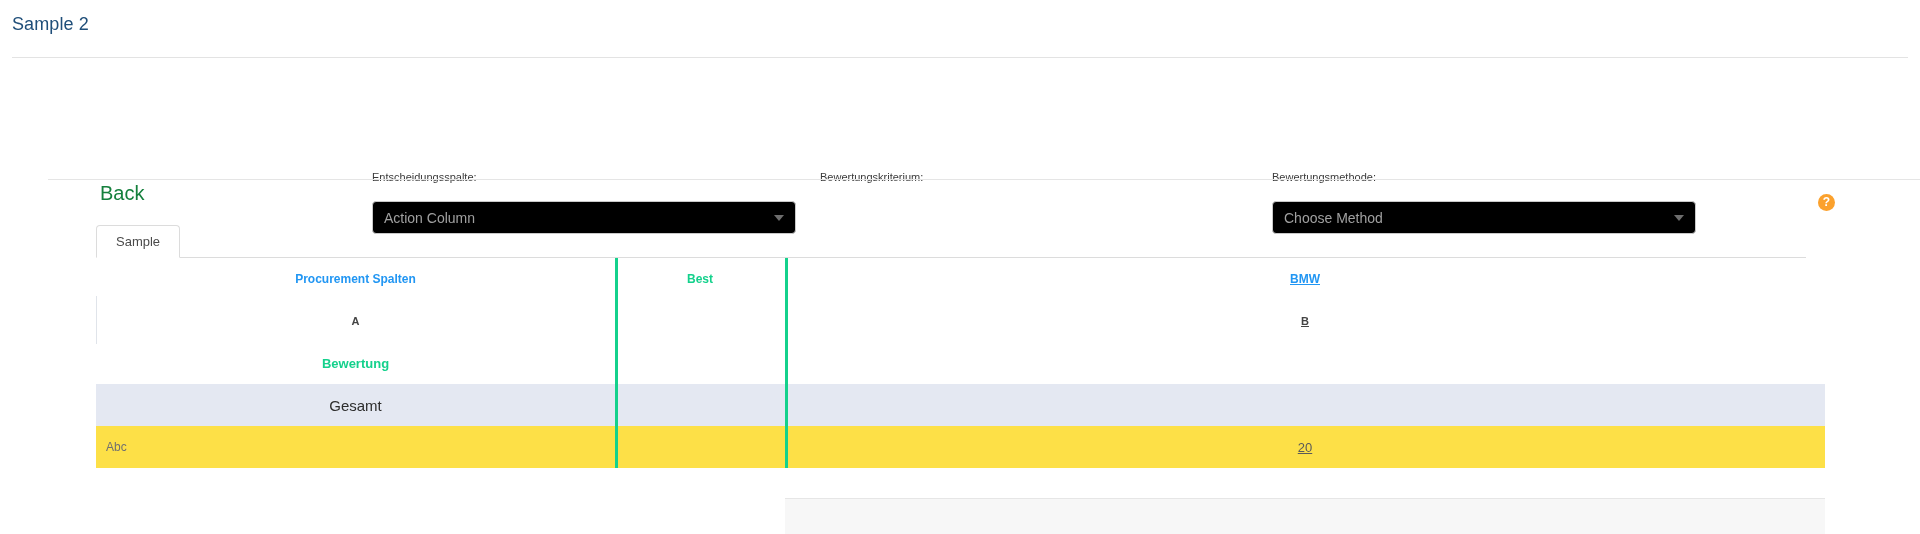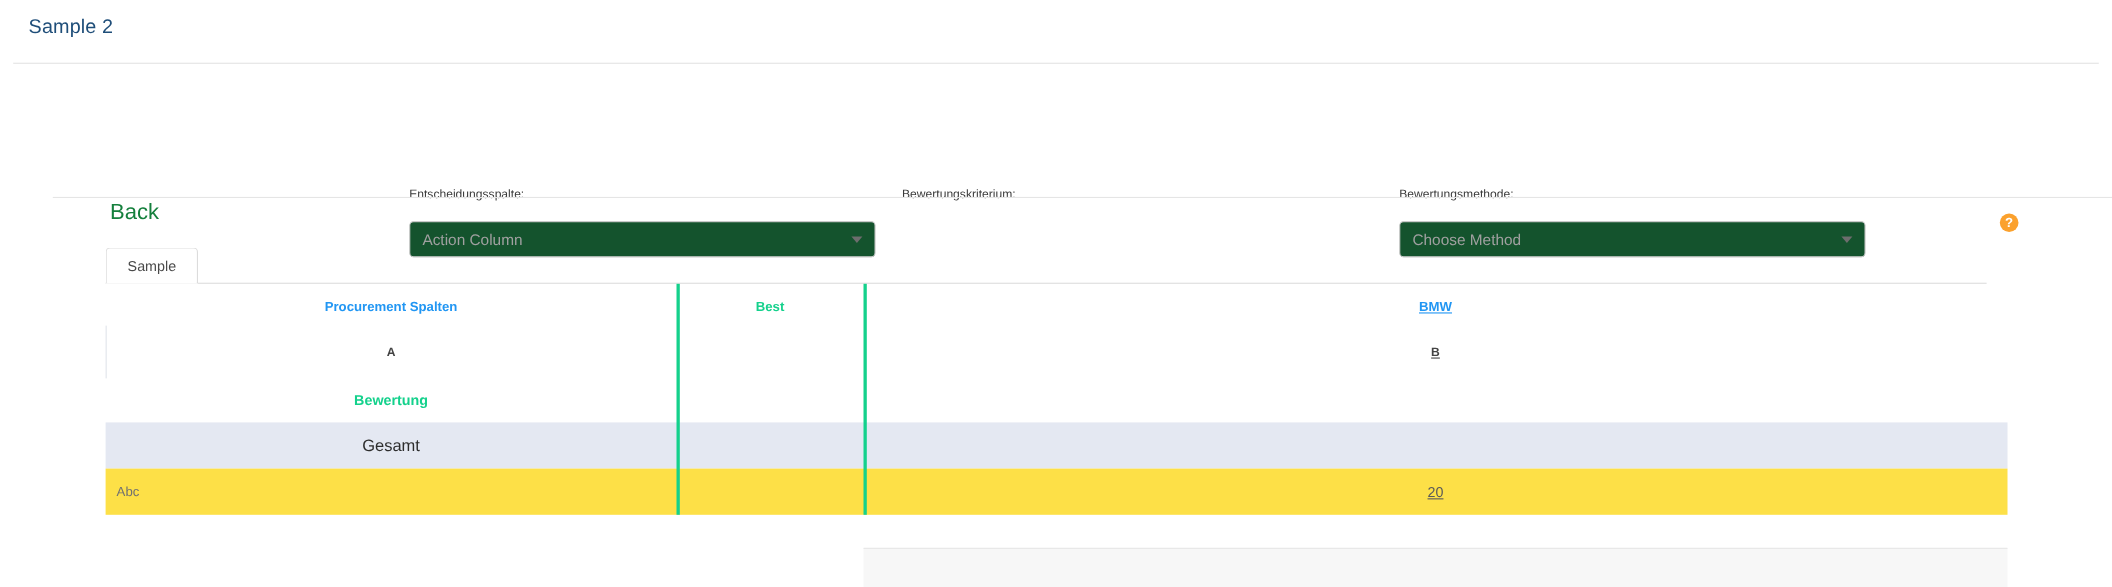--- a/index.html
+++ b/index.html
@@ -15,21 +15,21 @@
   .page {
     position: relative;
     width: 1920px;
     height: 534px;
     background: #ffffff;
   }
 
   
   .page-title {
     position: absolute;
-    left: 26px;
+    left: 12px;
     top: 14px;
     font-size: 18px;
     color: #1f4e79;
     letter-spacing: .1px;
     white-space: nowrap;
   }
   .title-divider {
     position: absolute;
     left: 12px;
     top: 57px;
@@ -74,21 +74,21 @@
     color: #3a3a3a;
     line-height: 14px;
     margin-bottom: 17px;
     white-space: nowrap;
   }
   .select-box {
     position: relative;
     height: 33px;
     border: 1px solid #c9c9c9;
     border-radius: 4px;
-    background: #14532d;
+    background: #000000;
     display: flex;
     align-items: center;
     cursor: pointer;
   }
   .select-value {
     font-size: 14px;
     color: #a0a0a0;
     padding-left: 11px;
     white-space: nowrap;
     overflow: hidden;

